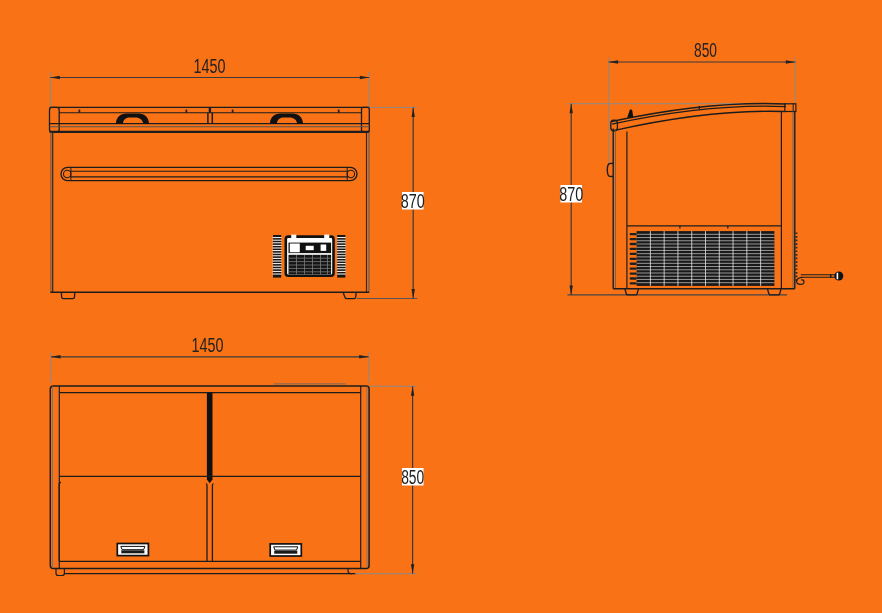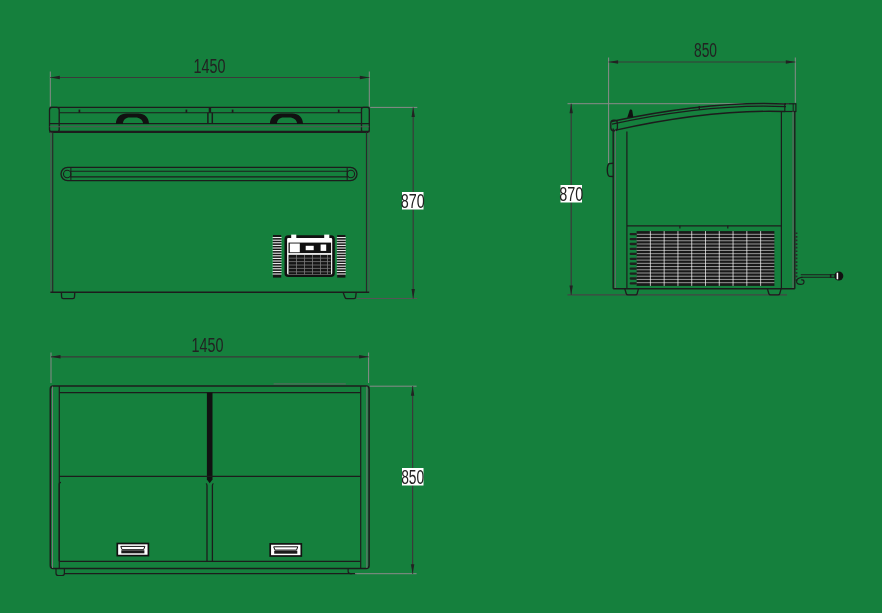--- a/index.html
+++ b/index.html
@@ -1,16 +1,16 @@
 <!DOCTYPE html>
 <html><head>
 <meta charset="utf-8">
 <style>
 html,body{margin:0;padding:0;background:#ffffff;}
-#page{width:882px;height:613px;background:#15803d;position:relative;overflow:hidden;}
+#page{width:882px;height:613px;background:#f97316;position:relative;overflow:hidden;}
 svg{display:block}
 text{font-family:"Liberation Sans",sans-serif;fill:#222;}
 </style>
 </head>
 <body>
 <div id="page">
 <svg width="882" height="613" viewBox="0 0 882 613">
 
 <g>
 

